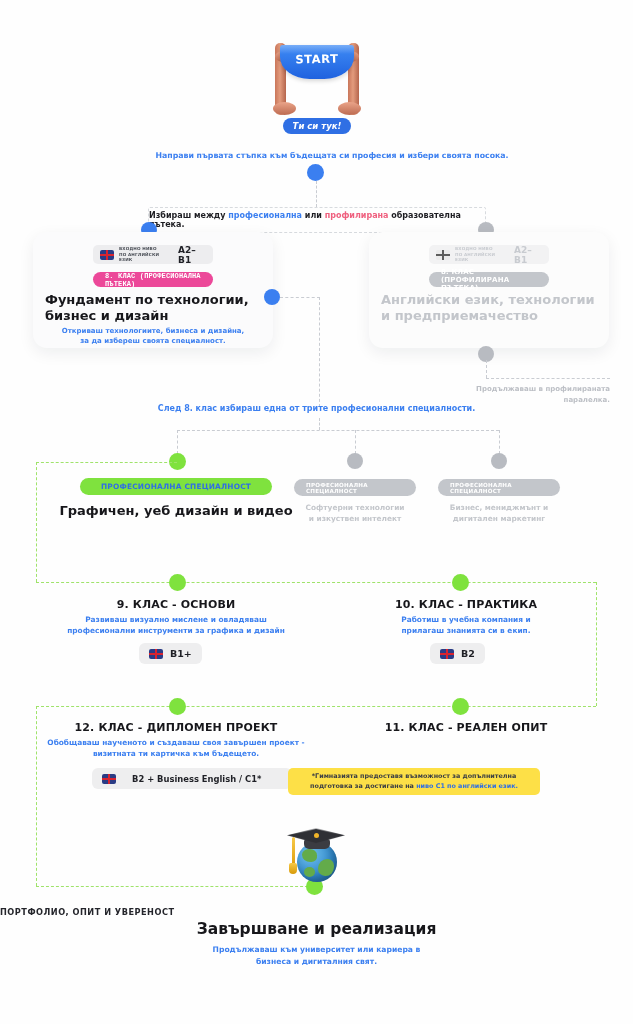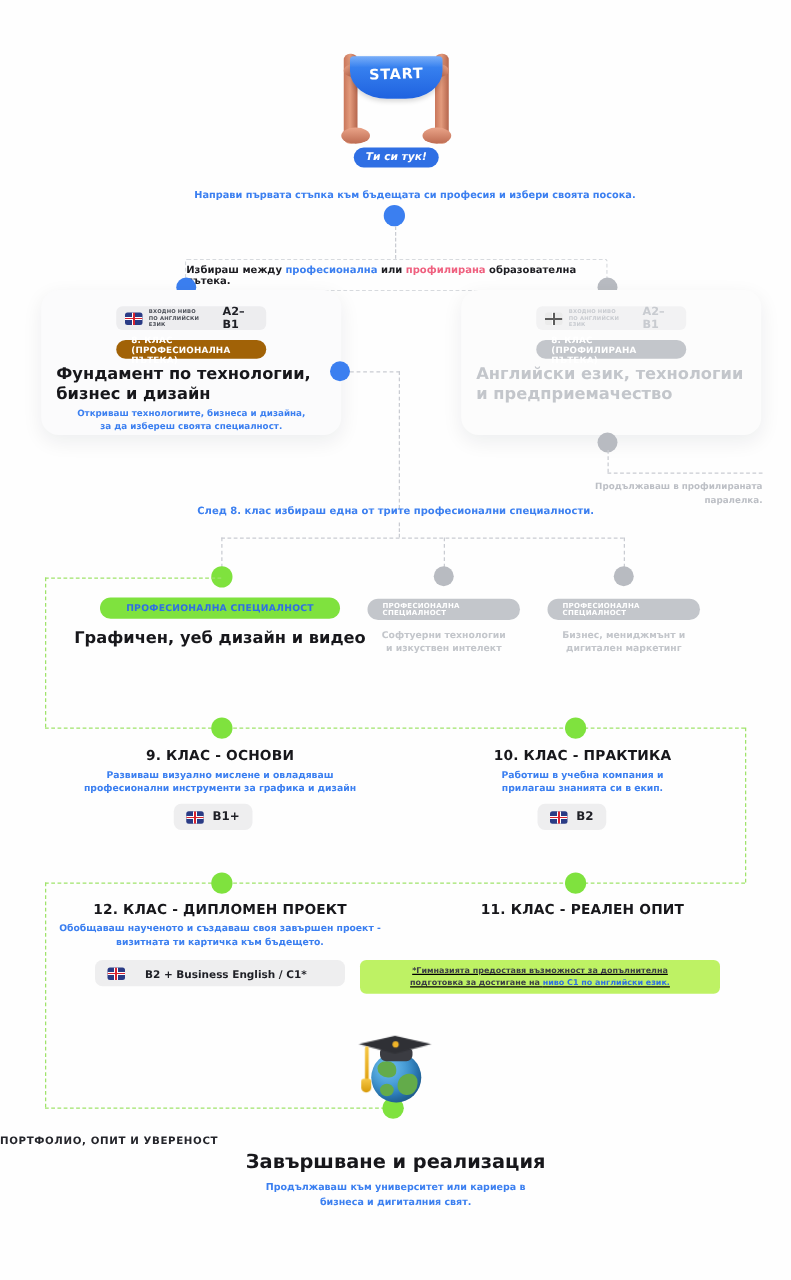--- a/index.html
+++ b/index.html
@@ -84,21 +84,21 @@
       linear-gradient(  90deg, transparent 44%, #d8232f 44%, #d8232f 56%, transparent 56%); }
   .flag.grey { background: #b9bcc2; filter: grayscale(1) brightness(1.25); }
   .lvl-cap { font-size: 4.2px; line-height: 1.35; font-weight: 700; color: #4b4f57; letter-spacing: .15px; }
   .lvl-val { font-size: 9px; font-weight: 700; color: #1f2026; margin-left: 4px; }
   .muted .lvl-cap, .muted .lvl-val { color: #c2c5cb; }
 
   .klas-pill { position: absolute; top: 40px; left: 50%; transform: translateX(-50%);
                height: 15px; border-radius: 8px; padding: 0 12px;
                display: flex; align-items: center; justify-content: center;
                font-size: 7px; font-weight: 700; letter-spacing: .15px; }
-  .klas-pill.blue { background: #a16207; color: #fff; }
+  .klas-pill.blue { background: #ec4899; color: #fff; font-family: Liberation Mono, monospace; }
   .klas-pill.grey { background: #c3c6cb; color: #fff; }
 
   .card-title { position: absolute; top: 60px; left: 12px; right: 12px; 
                 font-size: 13px; font-weight: 700; line-height: 1.26; color: #17171b; }
   .card-title.muted-t { color: #c3c6cb; font-weight: 600; }
   .card-desc { position: absolute; top: 94px; left: 14px; right: 14px; text-align: center;
                font-size: 7px; line-height: 1.45; color: #3b7ff0; font-weight: 600; }
   .card-desc.muted-d { color: #c7cad0; }
 
   #right-note { position: absolute; left: 470px; top: 384px; width: 140px;
@@ -119,23 +119,23 @@
 
   
   .stage-title { position: absolute; text-align: center; font-size: 11px; font-weight: 700;
                  color: #17171b; letter-spacing: .15px; }
   .stage-desc  { position: absolute; text-align: center; font-size: 7.4px; line-height: 1.5;
                  color: #3b7ff0; font-weight: 600; }
   .eng-badge { position: absolute; height: 21px; background: #eeeeef; border-radius: 6px;
                display: flex; align-items: center; gap: 7px; padding: 0 10px; }
   .eng-badge .val { font-size: 9.5px; font-weight: 700; color: #1f2026; }
 
-  #note-box { position: absolute; left: 288px; top: 768px; width: 288px; height: 27px;
-              background: #bef264; border-radius: 5px; display: flex; align-items: center;
-              justify-content: center; text-decoration: underline; }
+  #note-box { position: absolute; left: 288px; top: 768px; width: 252px; height: 27px;
+              background: #fde047; border-radius: 5px; display: flex; align-items: center;
+              justify-content: center; }
   #note-text { font-size: 6.4px; line-height: 1.55; color: #3a3d44; text-align: center; font-weight: 600; }
   #note-text .hl { color: #2f6fe4; font-weight: 700; }
 
   
   #grad-emoji { position: absolute; left: 283px; top: 820px; width: 66px; height: 64px; }
   .globe { position: absolute; left: 14px; top: 22px; width: 40px; height: 40px; border-radius: 50%;
            background: radial-gradient(circle at 33% 30%, #6fc0ee, #2f86c8 60%, #1d5f96); overflow: hidden;
            box-shadow: inset -4px -5px 9px rgba(0,0,0,.22); }
   .land { position: absolute; background: #63ab4a; border-radius: 48% 52% 40% 60%; }
   .l1 { left: 5px;  top: 7px;  width: 15px; height: 13px; }
@@ -305,21 +305,21 @@
   <div class="eng-badge" style="left:430px;top:643px;">
     <span class="flag"></span>
     <span class="val">B2</span>
   </div>
 
   <div class="stage-title" style="left:40px;top:721px;width:272px;">12. КЛАС - ДИПЛОМЕН ПРОЕКТ</div>
   <div class="stage-desc" style="left:26px;top:737px;width:300px;">
     <span>Обобщаваш наученото и създаваш своя завършен проект -</span><br>
     <span>визитната ти картичка към бъдещето.</span>
   </div>
-  <div class="eng-badge" style="left:76px;top:768px;width:200px;gap:16px;">
+  <div class="eng-badge" style="left:92px;top:768px;width:200px;gap:16px;">
     <span class="flag"></span>
     <span class="val" style="font-size:8.4px;">B2 + Business English / C1*</span>
   </div>
 
   <div class="stage-title" style="left:330px;top:721px;width:272px;">11. КЛАС - РЕАЛЕН ОПИТ</div>
 
   <div id="note-box">
     <div id="note-text">
       <span>*Гимназията предоставя възможност за допълнителна</span><br>
       <span>подготовка за достигане на </span><span class="hl">ниво C1 по английски език.</span>

